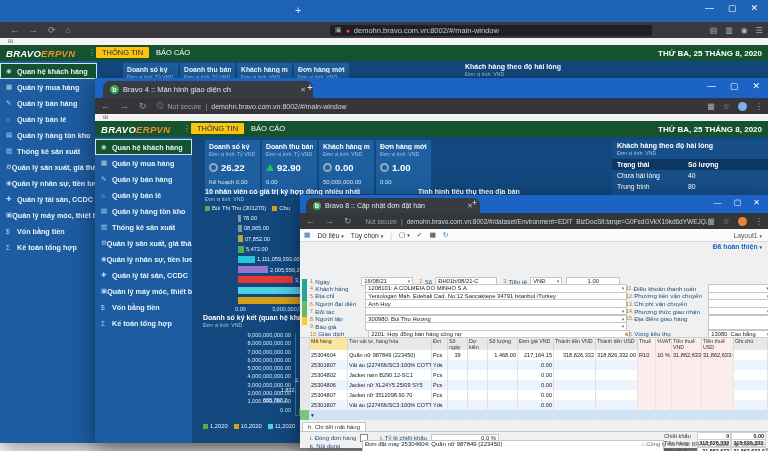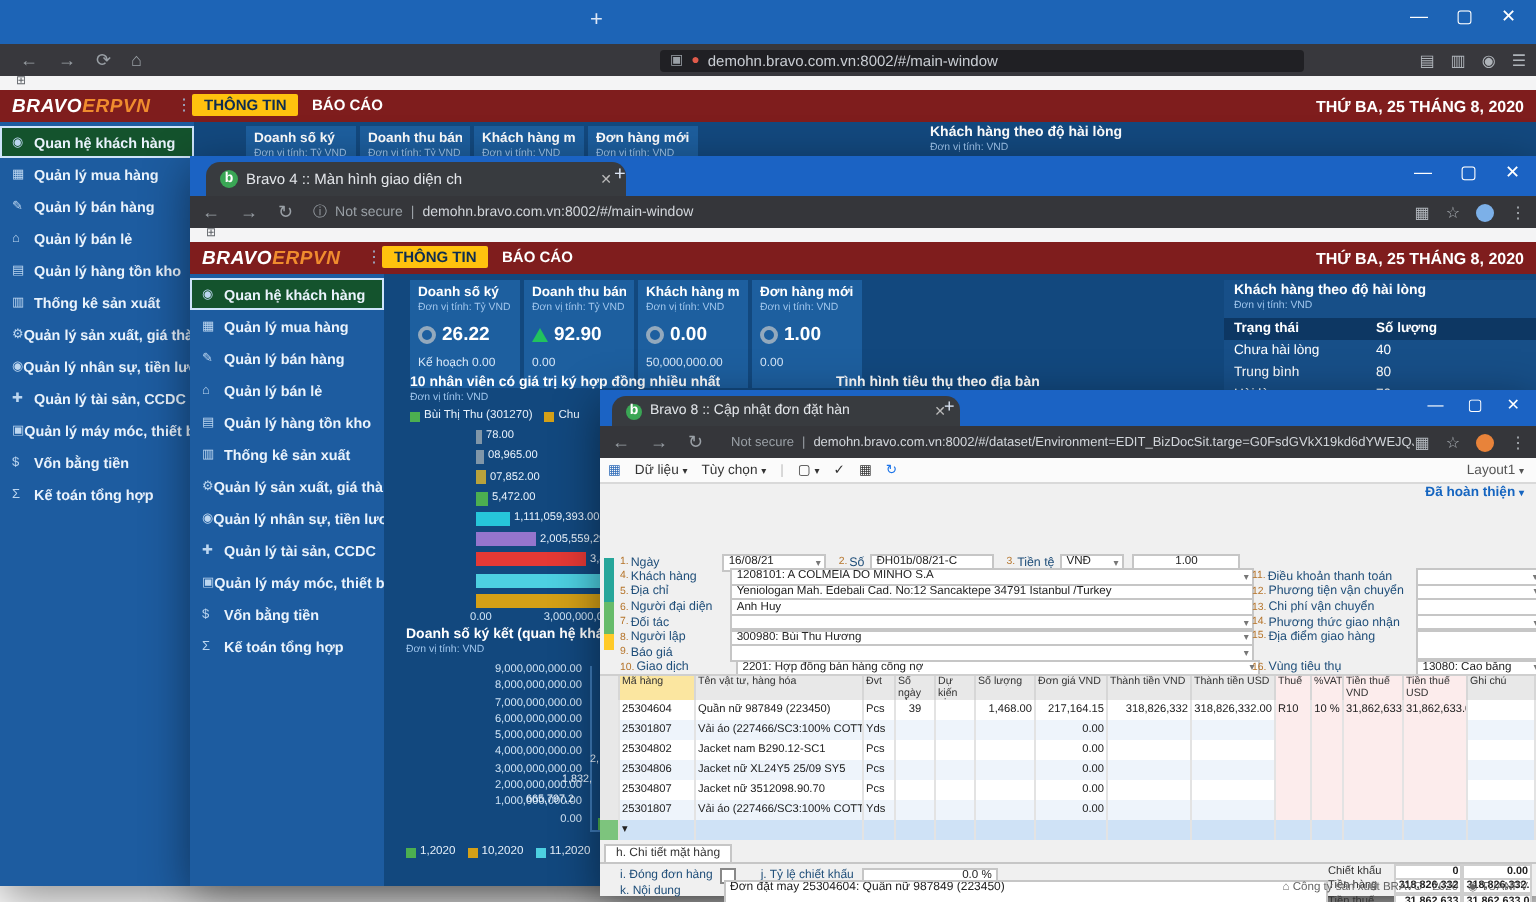--- a/index.html
+++ b/index.html
@@ -26,25 +26,25 @@
   .cr-tbar{position:absolute;left:0;right:0;top:0;background:#1b63c4}
   .cr-tab{position:absolute;background:#383b3f;border-radius:7px 7px 0 0;display:flex;align-items:center;
           padding:0 7px;color:#e4e7eb;font-size:7.5px;white-space:nowrap;overflow:hidden}
   .cr-nav{position:absolute;left:0;right:0;background:#35363a;display:flex;align-items:center;padding-left:6px;
           color:#bdc1c6;font-size:7px;white-space:nowrap;overflow:hidden}
   .nsec{color:#9aa0a6;margin-right:4px}
   .url{color:#d3d7dc}
   .rico{position:absolute;right:5px;display:flex;gap:8px;align-items:center;color:#aeb3b9;font-size:8px}
   .avatar{width:9px;height:9px;border-radius:50%;background:#e8833a;display:inline-block}
   
-  .apphdr{position:absolute;left:0;right:0;background:#7f1d1d;color:#fff}
+  .apphdr{position:absolute;left:0;right:0;background:#14532d;color:#fff}
   .logo{position:absolute;left:6px;top:3px;font-size:9.5px;font-weight:bold;font-style:italic;letter-spacing:.3px}
   .logo i{color:#f08c2e;font-style:italic}
   .hdots{position:absolute;left:88px;top:3px;color:#9fb8d4;font-size:8px}
-  .mi{position:absolute;top:2px;height:11px;line-height:11px;font-size:7.5px;font-weight:bold;padding:0 6px}
+  .mi{position:absolute;top:2px;height:11px;line-height:11px;font-size:7.5px;font-weight:normal;padding:0 6px}
   .mi.on{background:#ffc20e;color:#0e2d50;border-radius:1px}
   .hdate{position:absolute;right:6px;top:3.5px;font-size:8px;font-weight:bold;color:#fff}
   .side{position:absolute;background:#1d5ca0}
   .sitem{height:16px;display:flex;align-items:center;padding-left:6px;color:#eaf3fc;font-size:7.2px;font-weight:bold;white-space:nowrap;overflow:hidden}
   .sitem .sic{width:11px;font-size:6.5px;color:#bcd6f0;font-weight:normal}
   .sitem.active{background:#14532d;outline:1px solid #cfe4fa;outline-offset:-1px}
   .kpirow{position:absolute;display:flex;gap:2px}
   .kcard{width:55px;height:54px;background:#1d5f9f;padding:3px 4px;box-sizing:border-box;color:#fff}
   .kt{font-size:6.8px;font-weight:bold;white-space:nowrap;overflow:hidden}
   .ku{font-size:5.2px;color:#9fc5ec;margin-top:1px;white-space:nowrap;overflow:hidden}

